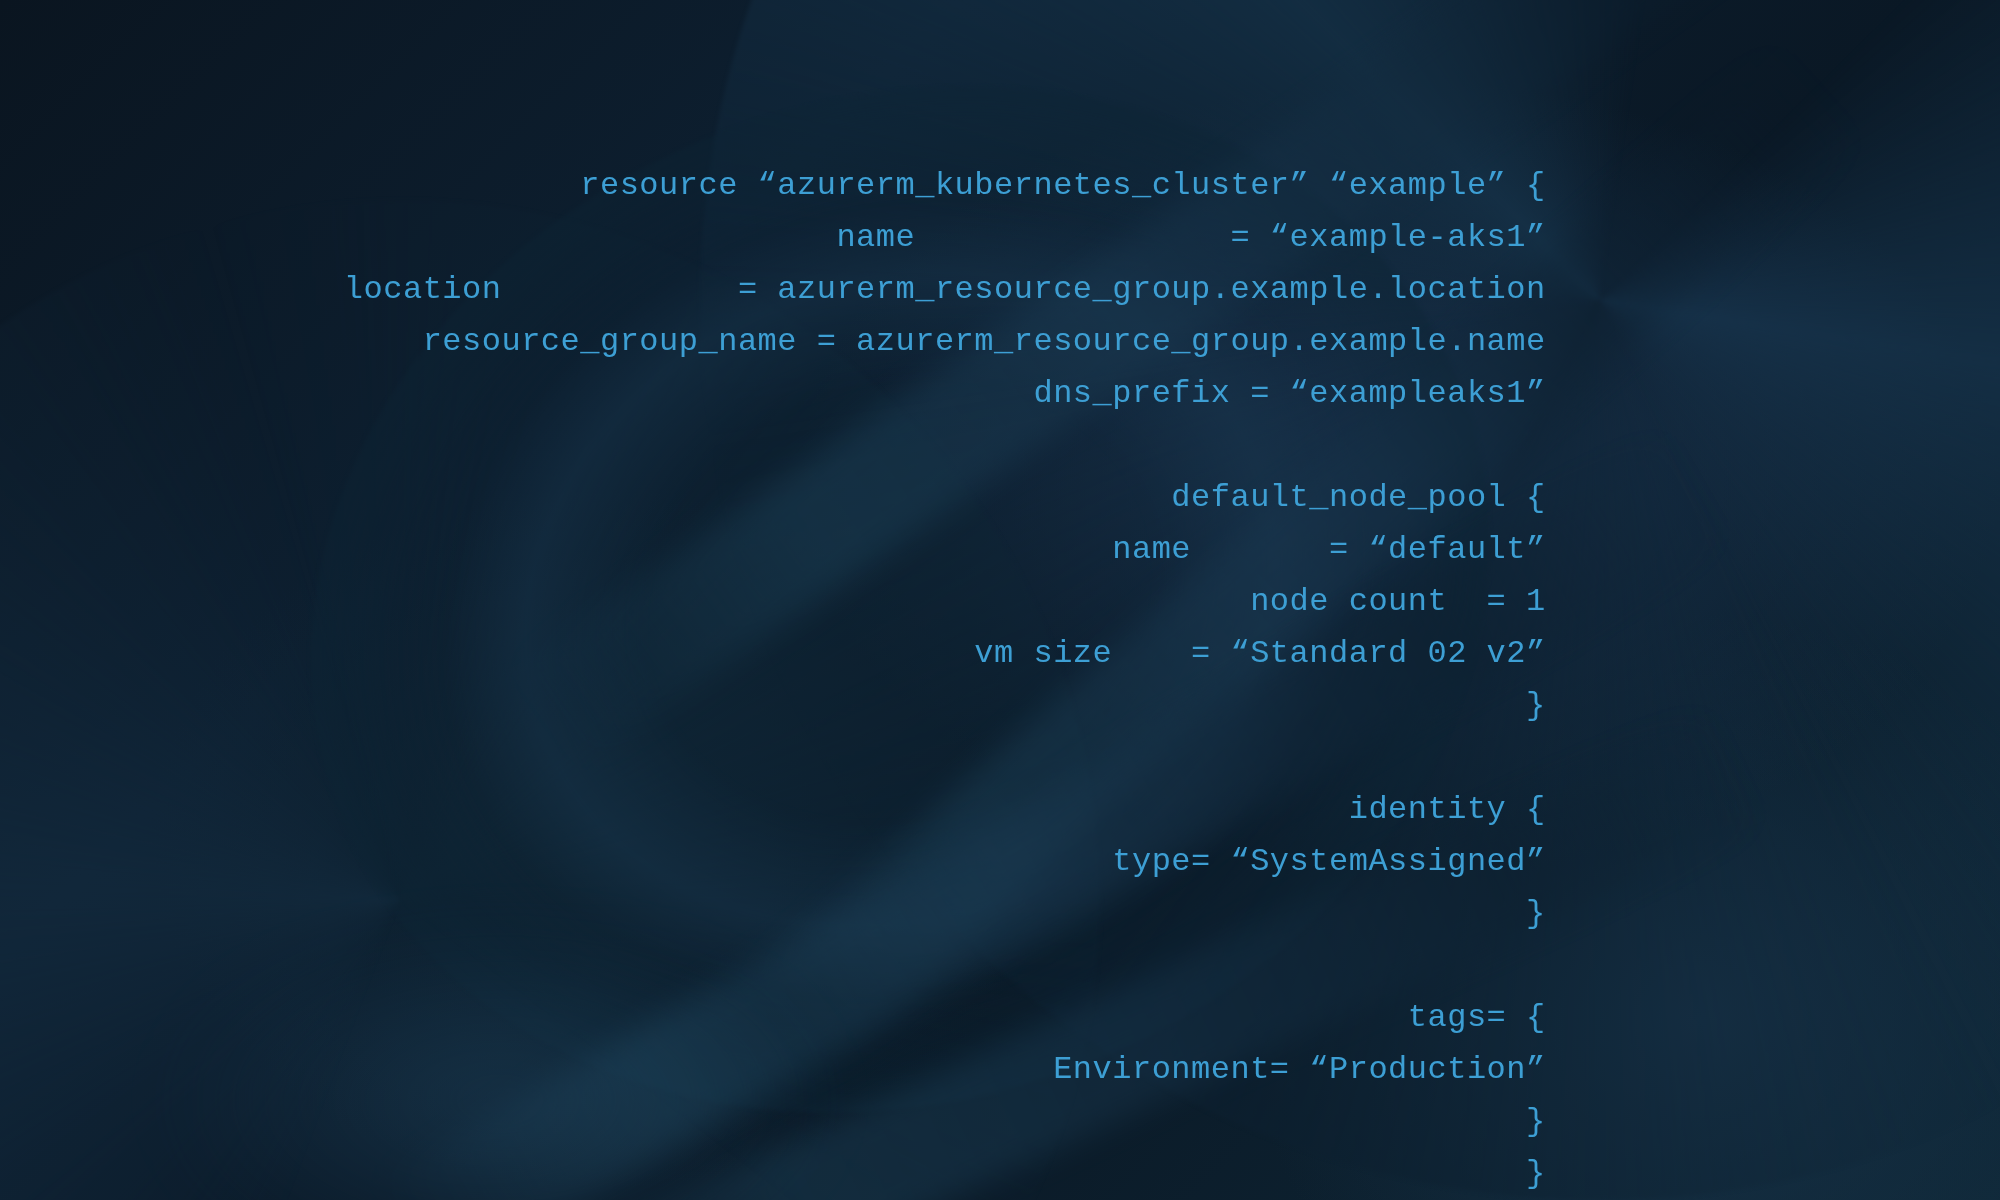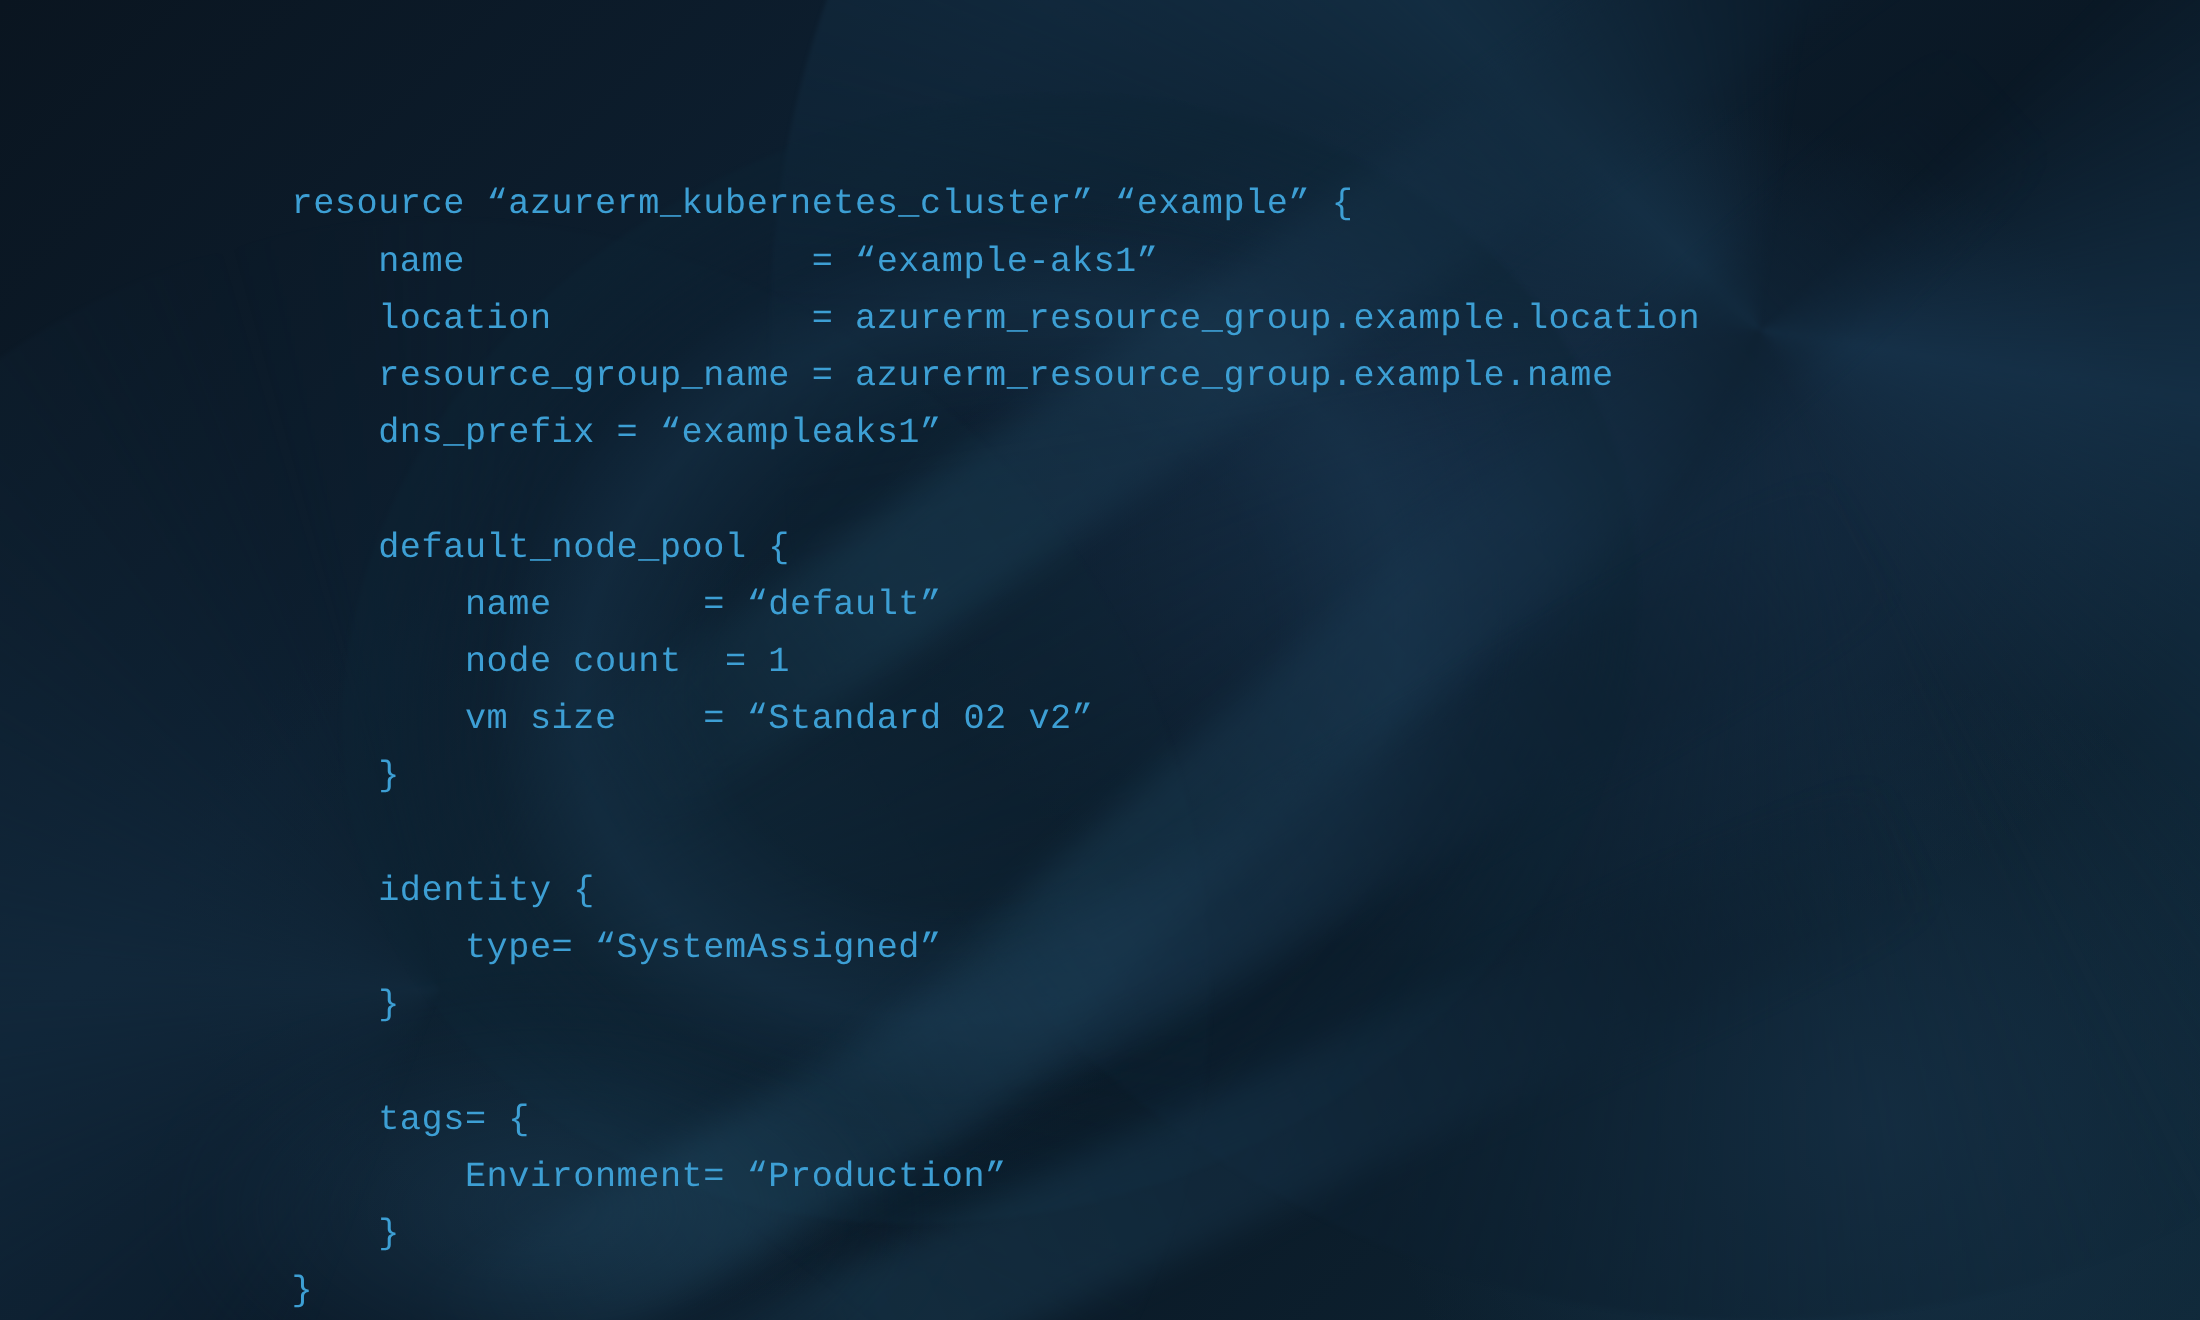--- a/index.html
+++ b/index.html
@@ -93,20 +93,21 @@
     }
     
     .code-block {
       font-family: 'Courier New', Consolas, Monaco, monospace;
       font-size: 32px;
       line-height: 52px;
       color: #3d9fd4;
       white-space: pre;
       letter-spacing: 0.5px;
       font-weight: normal;
+      text-align: right;
     }
   </style>
 </head>
 <body>
 
 <div class="background">
   <div class="swirl swirl1"></div>
   <div class="swirl swirl2"></div>
   <div class="swirl swirl3"></div>
   <div class="ridge ridge1"></div>

